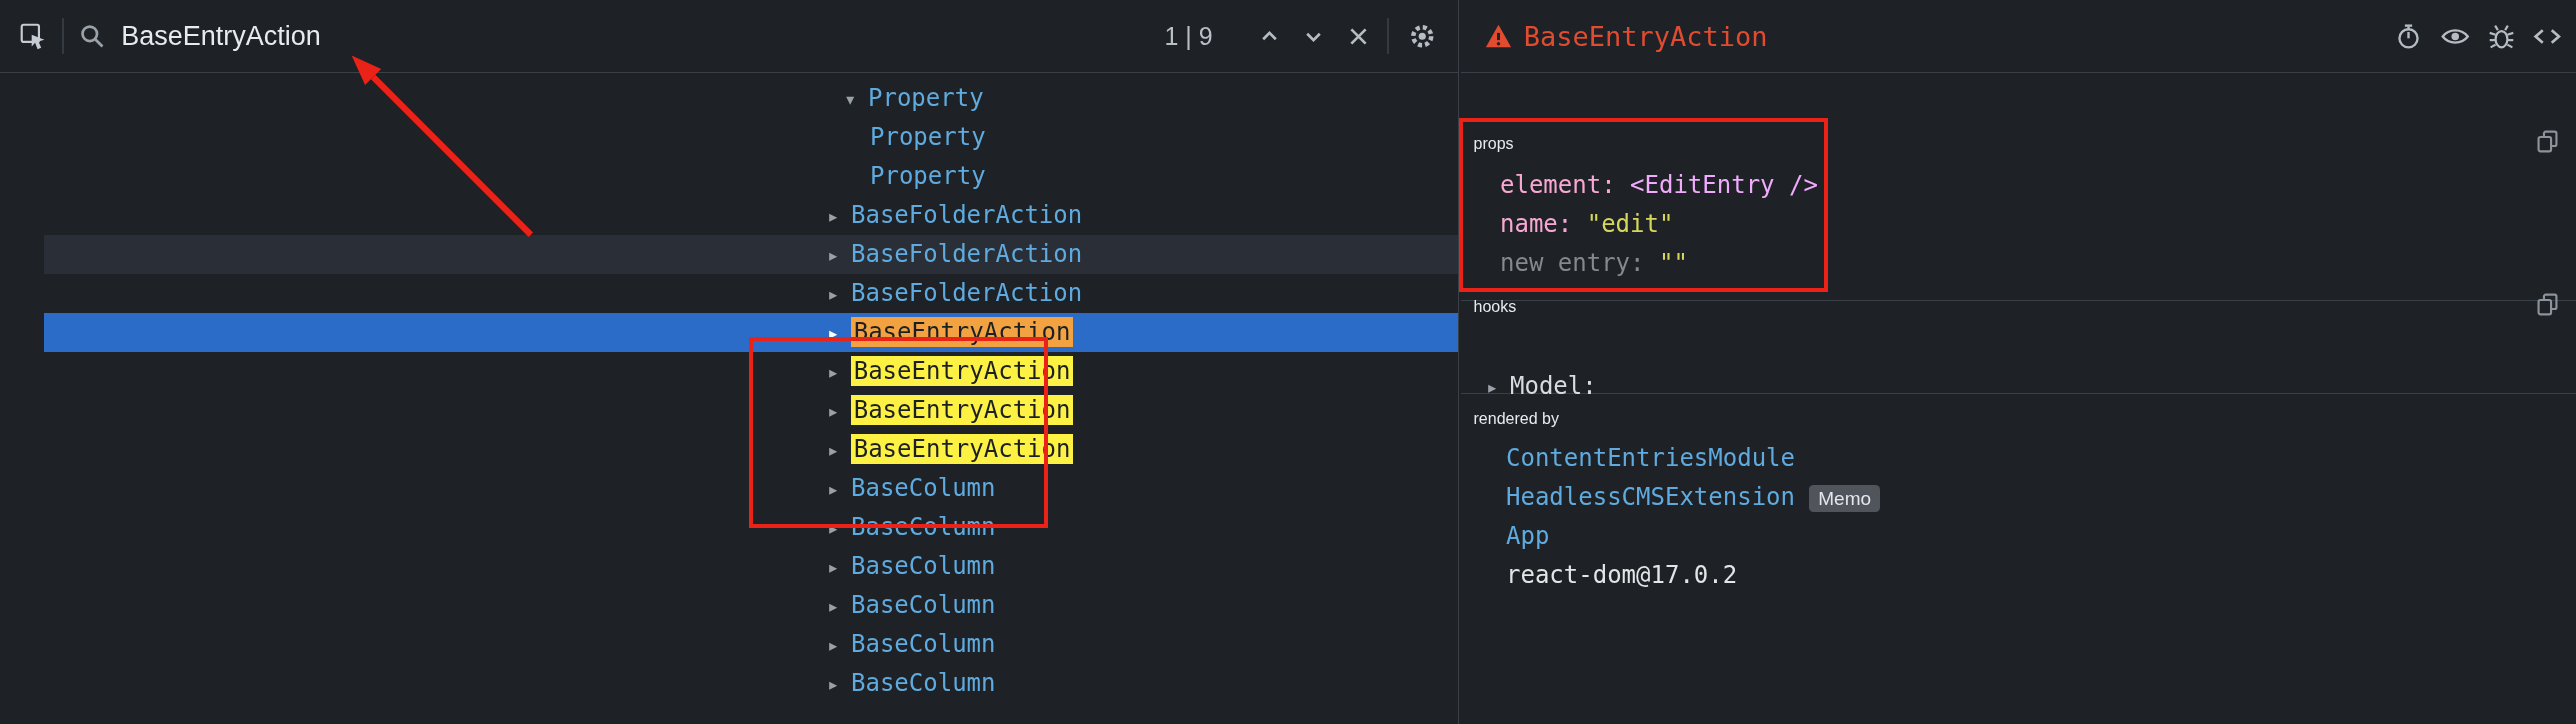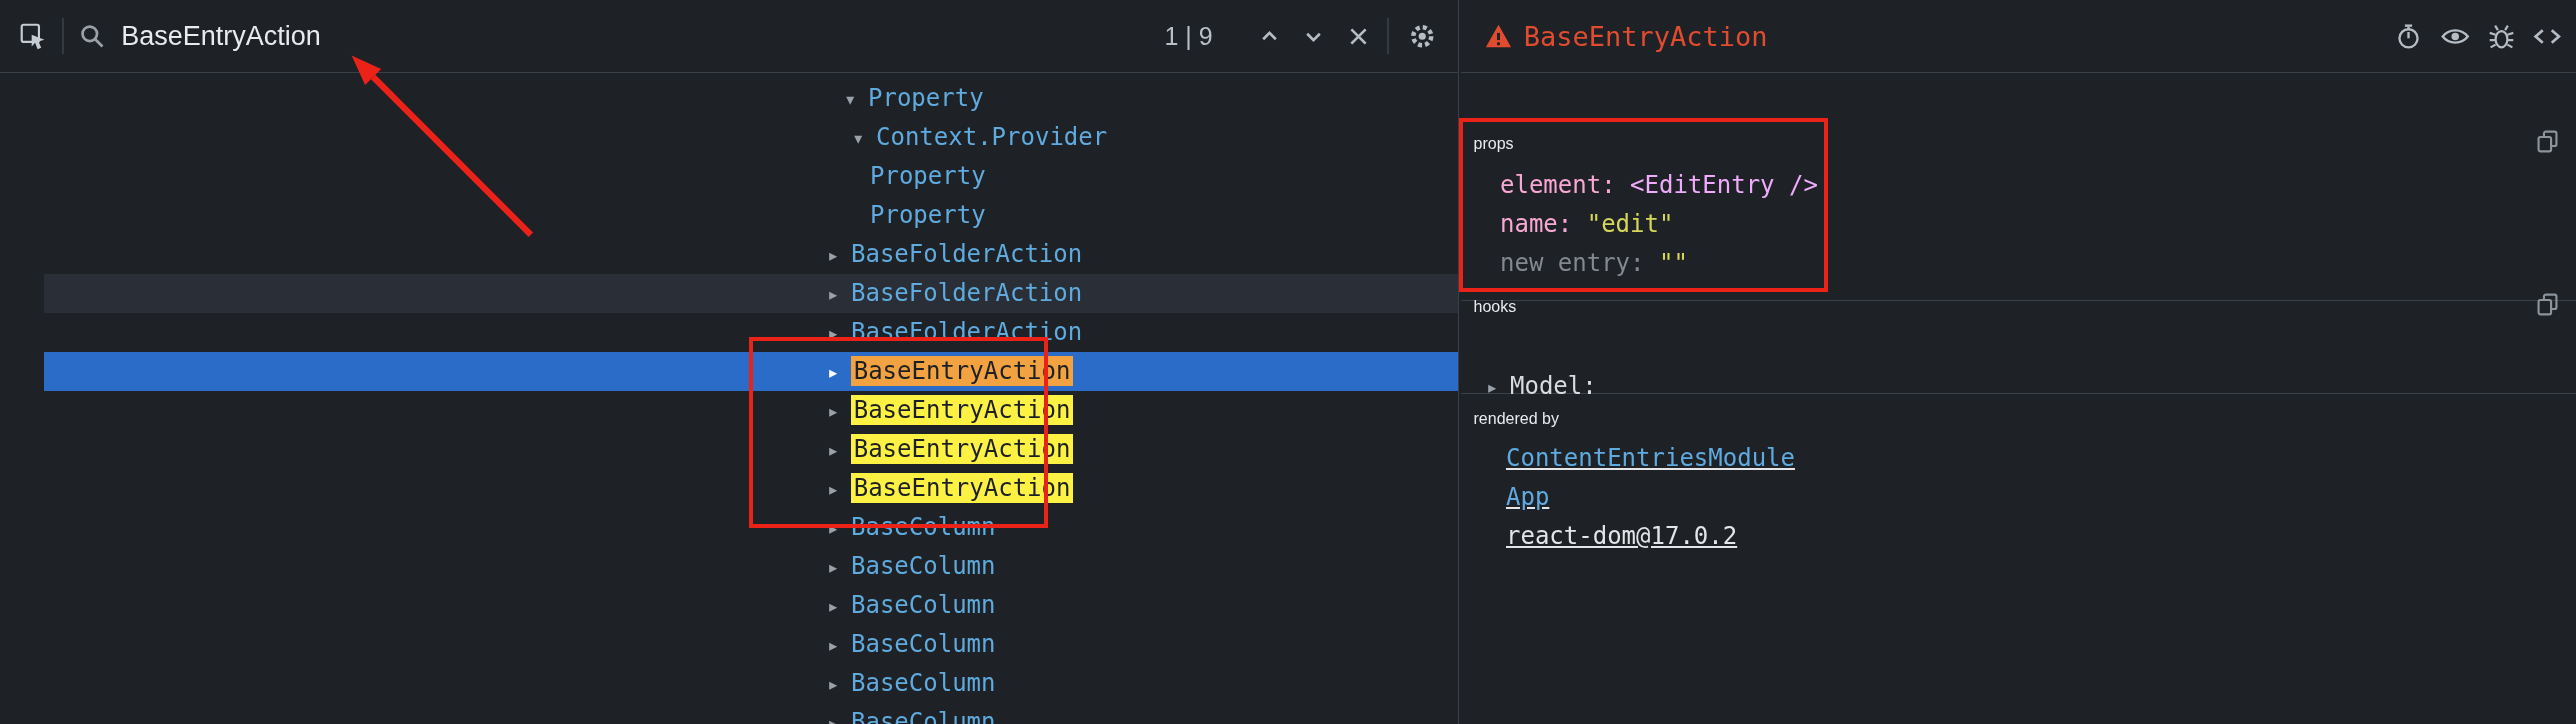--- a/index.html
+++ b/index.html
@@ -48,21 +48,21 @@
   .pval.velem{color:#f0abfc;}
   .pval.vstr{color:#d6d75a;}
   .sec-hooks{top:284px;height:110px;}
   .sec-hooks .sec-label{top:8px;}
   .sec-hooks .copy-icon{top:8px;}
   .hook-row{position:absolute;top:43px;left:25px;height:39px;line-height:39px;font-size:24px;color:#d9dcdf;white-space:nowrap;cursor:pointer;margin-top:40px;}
   .hook-row .chev{font-size:20.6px;}
   .sec-rendered{top:394px;height:330px;}
   .sec-rendered .sec-label{top:10px;}
   .rendered-list{position:absolute;top:45px;left:45px;right:9px;}
-  .rb-row{height:39px;line-height:39px;font-size:24px;color:#e3e5e7;white-space:nowrap;text-decoration:underline;}
+  .rb-row{height:39px;line-height:39px;font-size:24px;color:#e3e5e7;white-space:nowrap;}
   .rb-row .link{color:#5fabdf;cursor:pointer;}
   .badge{display:inline-block;margin-left:14.3px;background:#50555c;color:#e3e6ea;
          font-family:"Liberation Sans",sans-serif;font-size:19px;line-height:27px;padding:0 9px;border-radius:4.5px;vertical-align:middle;}
   
   .anno-rect{position:absolute;border:4.5px solid #ea2218;z-index:60;pointer-events:none;box-sizing:border-box;}
   .anno-tree{left:749px;top:337px;width:299px;height:191px;}
   .anno-props{left:1459px;top:118px;width:369px;height:174px;}
   .anno-arrow{position:absolute;left:0;top:0;width:2576px;height:724px;z-index:60;pointer-events:none;}
 </style>
 </head>
@@ -108,21 +108,20 @@
         <span class="tb-icon">
           <svg width="30.5" height="30.5" viewBox="0 0 34 34" fill="none" stroke="#b6bcc4">
             <circle cx="17" cy="17" r="10" stroke-width="5" stroke-dasharray="4.5 3.4"></circle>
             <circle cx="17" cy="17" r="4" fill="#b6bcc4" stroke="none"></circle>
           </svg>
         </span>
       </div>
     </div>
     <div class="tree" id="tree">
         <div class="tree-row d1"><span class="chev">▾</span><span class="lbl">Property</span></div>
-        <div class="tree-row d2"><span class="chev">▾</span><span class="lbl">Context.Provider</span></div>
         <div class="tree-row d3"><span class="lbl">Property</span></div>
         <div class="tree-row d3"><span class="lbl">Property</span></div>
         <div class="tree-row d0"><span class="chev">▸</span><span class="lbl">BaseFolderAction</span></div>
         <div class="tree-row d0 hover"><span class="chev">▸</span><span class="lbl">BaseFolderAction</span></div>
         <div class="tree-row d0"><span class="chev">▸</span><span class="lbl">BaseFolderAction</span></div>
         <div class="tree-row d0 selected"><span class="chev">▸</span><span class="lbl hl-current">BaseEntryAction</span></div>
         <div class="tree-row d0"><span class="chev">▸</span><span class="lbl hl-match">BaseEntryAction</span></div>
         <div class="tree-row d0"><span class="chev">▸</span><span class="lbl hl-match">BaseEntryAction</span></div>
         <div class="tree-row d0"><span class="chev">▸</span><span class="lbl hl-match">BaseEntryAction</span></div>
         <div class="tree-row d0"><span class="chev">▸</span><span class="lbl">BaseColumn</span></div>
@@ -206,20 +205,21 @@
       </span>
       <div class="hook-row">
         <span class="chev">▸</span><span>Model:</span>
       </div>
     </div>
 
     <div class="sec sec-rendered">
       <div class="sec-label">rendered by</div>
       <div class="rendered-list" id="rendered-list">
           <div class="rb-row"><span class="link">ContentEntriesModule</span></div>
+          <div class="rb-row"><span class="link">HeadlessCMSExtension</span><span class="badge">Memo</span></div>
           <div class="rb-row"><span class="link">App</span></div>
           <div class="rb-row"><span class="plain">react-dom@17.0.2</span></div>
         </div>
     </div>
   </div>
 
   <div class="anno-rect anno-tree"></div>
   <div class="anno-rect anno-props"></div>
   <svg class="anno-arrow" viewBox="0 0 2874 808">
     <line x1="592" y1="262" x2="416" y2="86" stroke="#ea2218" stroke-width="7"></line>

